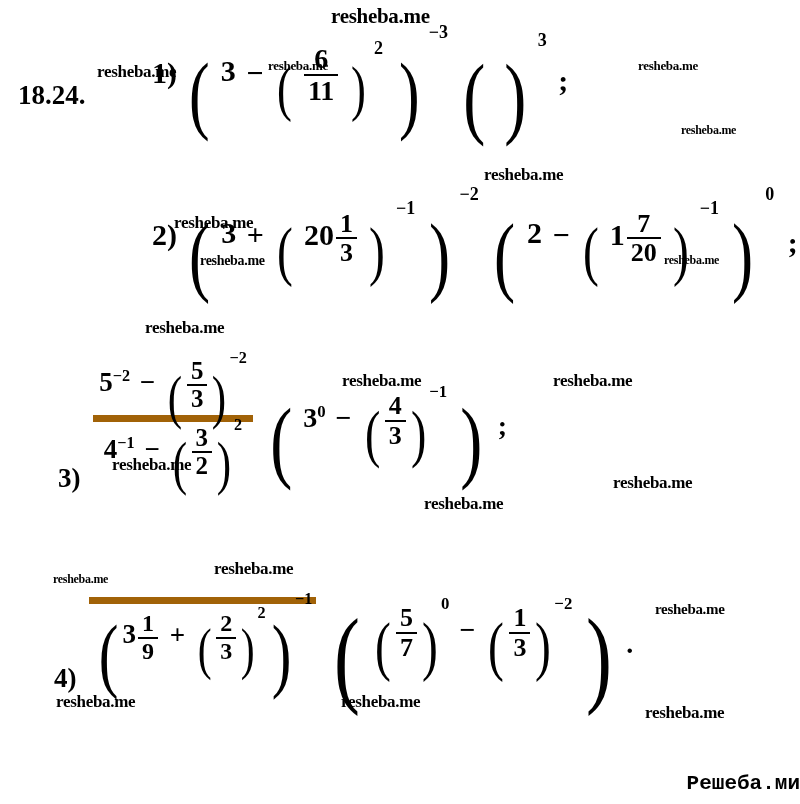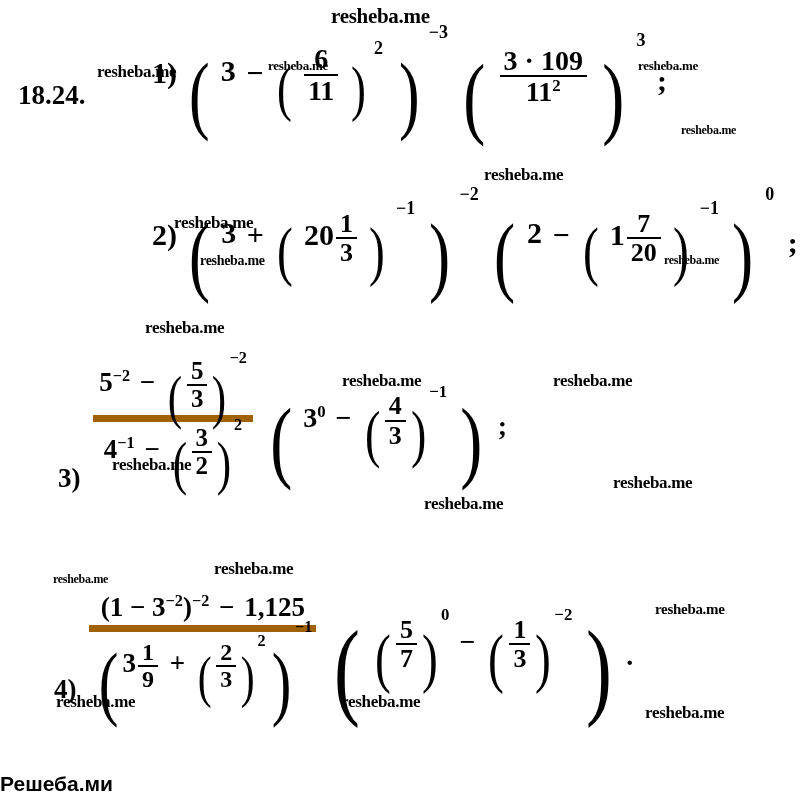--- a/index.html
+++ b/index.html
@@ -79,22 +79,22 @@
   .bigfrac {
     display: inline-block;
     vertical-align: middle;
     text-align: center;
   }
   .bigfrac > .t { display: block; padding: 0 6px 2px 6px; }
   .bigfrac > .b { display: block; border-top: 7px solid #a16207; padding: 3px 6px 0 6px; }
   .footer {
     position: absolute;
     width: 100%;
-    text-align: left;
-    font-family: Liberation Sans, sans-serif;
+    text-align: right;
+    font-family: Liberation Mono, monospace;
     font-weight: bold;
     z-index: 6;
   }
 </style>
 </head>
 <body>
 
 <div id="page">
 
   <div class="wm" style="left:331px; top:4px; font-size:21px;">resheba.me</div>
@@ -111,24 +111,20 @@
     <span class="paren" style="font-size:62px; line-height:0.75; position:relative; top:12px;">(</span>
     <span class="frac" style="font-size:28px; position:relative; top:-2px;">
       <span class="t">6</span>
       <span class="b">11</span>
     </span>
     <span class="paren" style="font-size:62px; line-height:0.75; position:relative; top:12px;">)</span>
     <span class="sup" style="position:relative; top:-18px; left:-2px;">2</span>
     <span class="paren" style="font-size:86px; line-height:0.75; position:relative; top:18px; left:2px;">)</span>
     <span class="sup" style="position:relative; top:-34px;">−3</span>
     <span class="paren" style="font-size:92px; line-height:0.75; position:relative; top:20px; left:4px;">(</span>
-    <span class="frac" style="font-size:28px; position:relative; top:0px; left:4px;">
-      <span class="t">3 · 109</span>
-      <span class="b"><span>11</span><span class="sup">2</span></span>
-    </span>
     <span class="paren" style="font-size:92px; line-height:0.75; position:relative; top:20px; left:6px;">)</span>
     <span class="sup" style="position:relative; top:-26px; left:6px;">3</span>
     <span style="position:relative; top:8px; left:10px;">;</span>
   </div>
 
   <div class="wm" style="left:268px; top:58px; font-size:13px;">resheba.me</div>
   <div class="wm" style="left:638px; top:58px; font-size:13px;">resheba.me</div>
   <div class="wm" style="left:681px; top:123px; font-size:12px;">resheba.me</div>
 
   <div class="wm" style="left:484px; top:165px; font-size:17px;">resheba.me</div>
@@ -213,25 +209,20 @@
   <div class="wm" style="left:424px; top:494px; font-size:17px;">resheba.me</div>
   <div class="wm" style="left:613px; top:473px; font-size:17px;">resheba.me</div>
 
   <div class="wm" style="left:214px; top:559px; font-size:17px;">resheba.me</div>
   <div class="wm" style="left:53px; top:572px; font-size:12px;">resheba.me</div>
 
   <div class="math" style="left:54px; top:592px; font-size:27px;">
     <span class="itemno" style="position:relative; top:48px;">4)</span>
 
     <span class="bigfrac" style="position:relative; top:0px; left:6px;">
-      <span class="t">
-        <span>(1 − 3</span><span class="sup">−2</span><span>)</span><span class="sup">−2</span>
-        <span class="op">−</span>
-        <span>1,125</span>
-      </span>
       <span class="b">
         <span class="paren" style="font-size:82px; line-height:0.75; position:relative; top:17px;">(</span><span class="mixed">
           <span style="font-size:27px;">3</span><span class="frac" style="font-size:24px;">
             <span class="t">1</span>
             <span class="b">9</span>
           </span>
         </span>
         <span class="op">+</span>
         <span class="paren" style="font-size:58px; line-height:0.75; position:relative; top:11px;">(</span><span class="frac" style="font-size:24px;">
           <span class="t">2</span>

